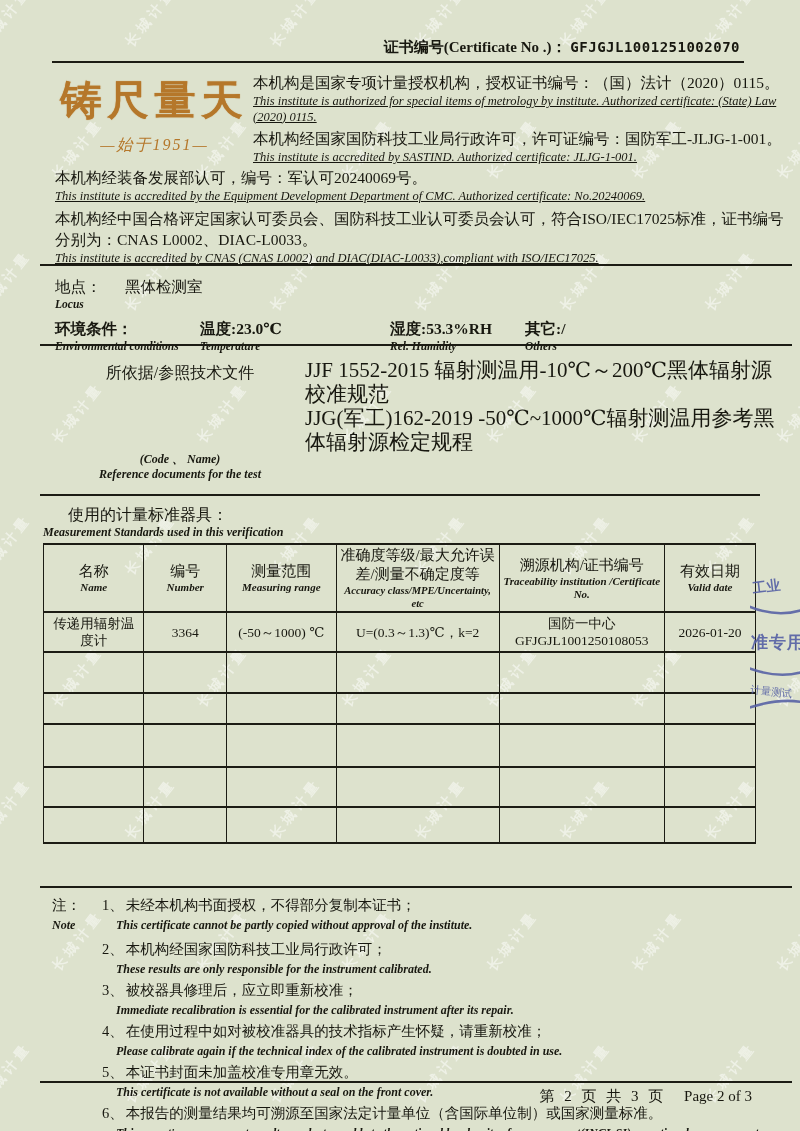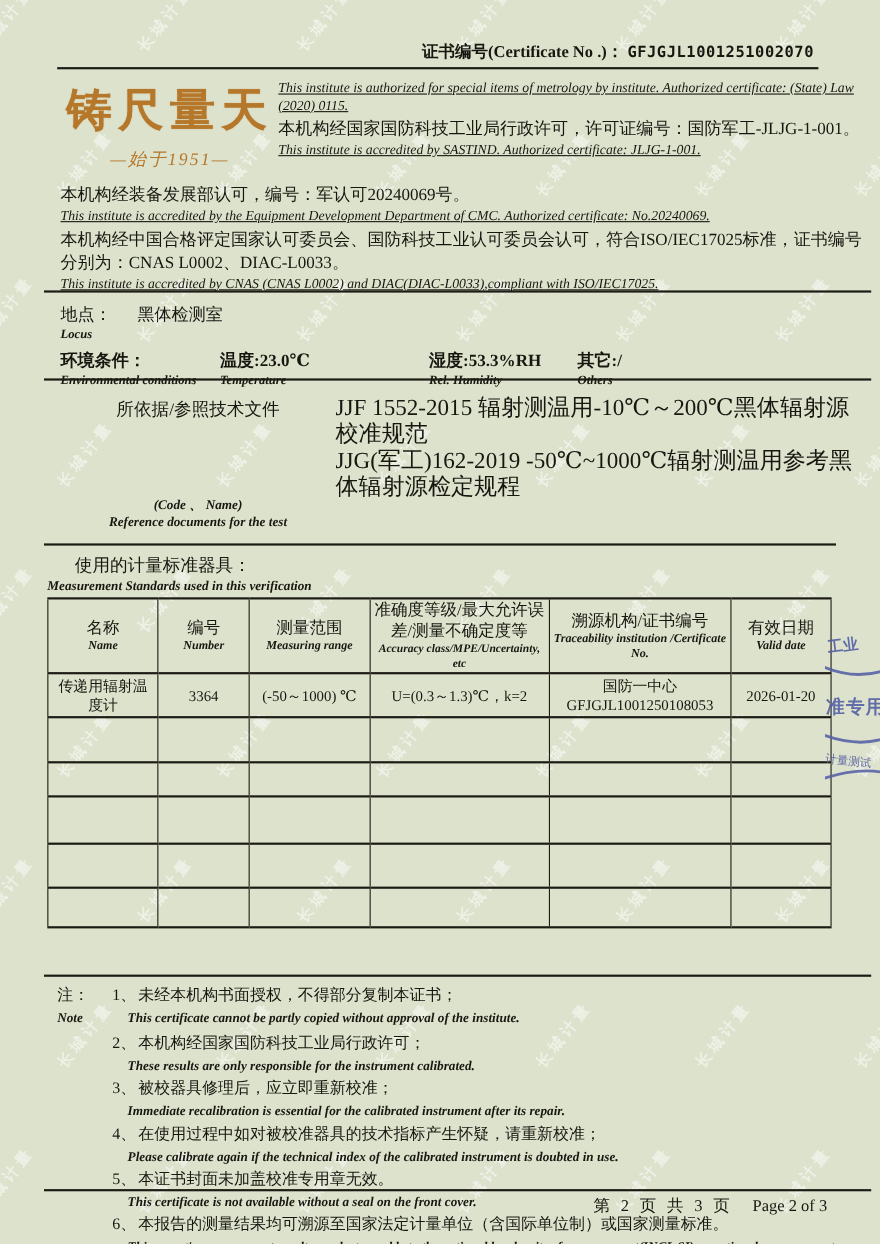--- a/index.html
+++ b/index.html
@@ -154,20 +154,21 @@
     <span class="num">GFJGJL1001251002070</span>
   </div>
   <div id="rule-top" class="rule"></div>
 
   <div id="logo">
     <div class="motto">铸尺量天</div>
     <div class="since">—始于1951—</div>
   </div>
 
   <div id="acc-right">
+    <div class="acc-cn">本机构是国家专项计量授权机构，授权证书编号：（国）法计（2020）0115。</div>
     <div class="acc-en en">This institute is authorized  for  special items of metrology by institute.  Authorized certificate: (State) Law (2020) 0115.</div>
     <div class="acc-cn">本机构经国家国防科技工业局行政许可，许可证编号：国防军工-JLJG-1-001。</div>
     <div class="acc-en en">This institute is accredited by SASTIND. Authorized certificate: JLJG-1-001.</div>
   </div>
 
   <div id="acc-full">
     <div class="acc-cn">本机构经装备发展部认可，编号：军认可20240069号。</div>
     <div class="acc-en en">This institute is accredited by the Equipment Development  Department of  CMC. Authorized certificate: No.20240069.</div>
     <div class="acc-cn">本机构经中国合格评定国家认可委员会、国防科技工业认可委员会认可，符合ISO/IEC17025标准，证书编号分别为：CNAS L0002、DIAC-L0033。</div>
     <div class="acc-en en">This institute is accredited by CNAS (CNAS L0002) and DIAC(DIAC-L0033),compliant with ISO/IEC17025.</div>

